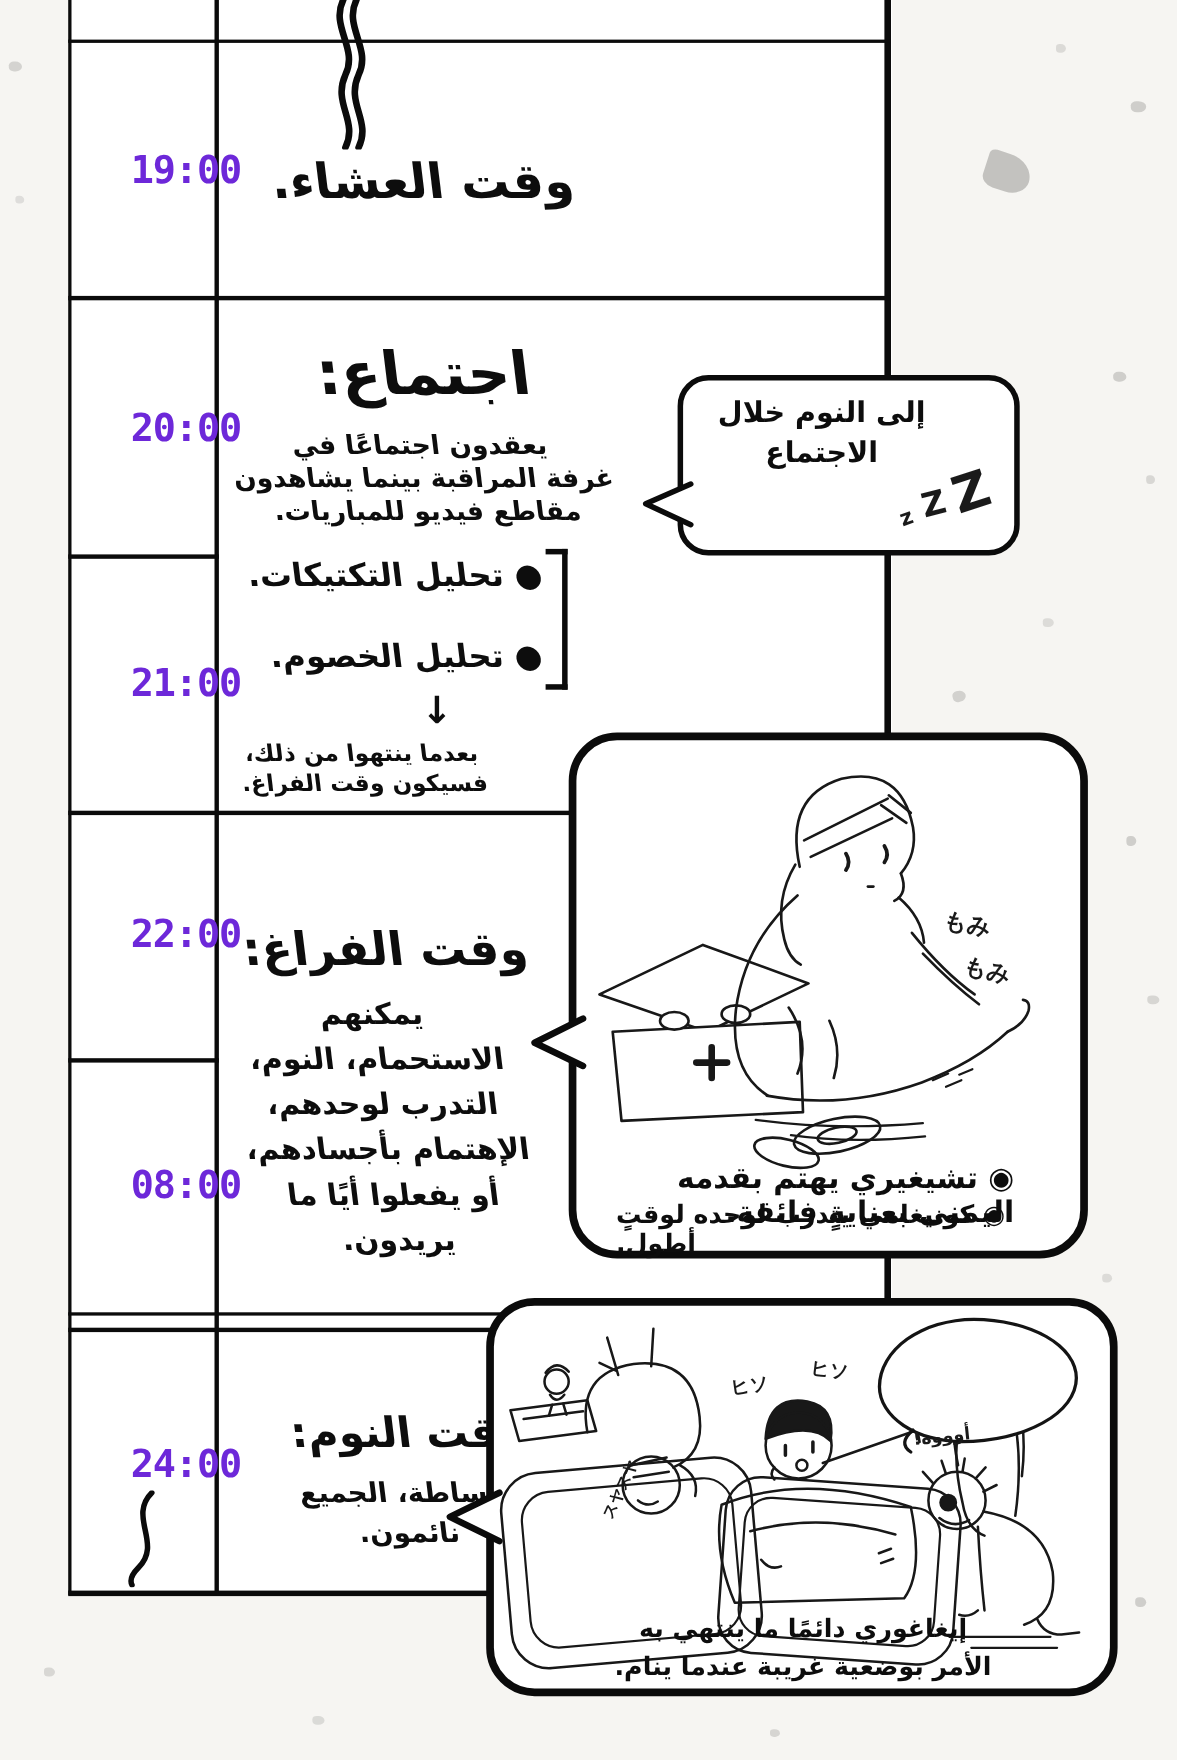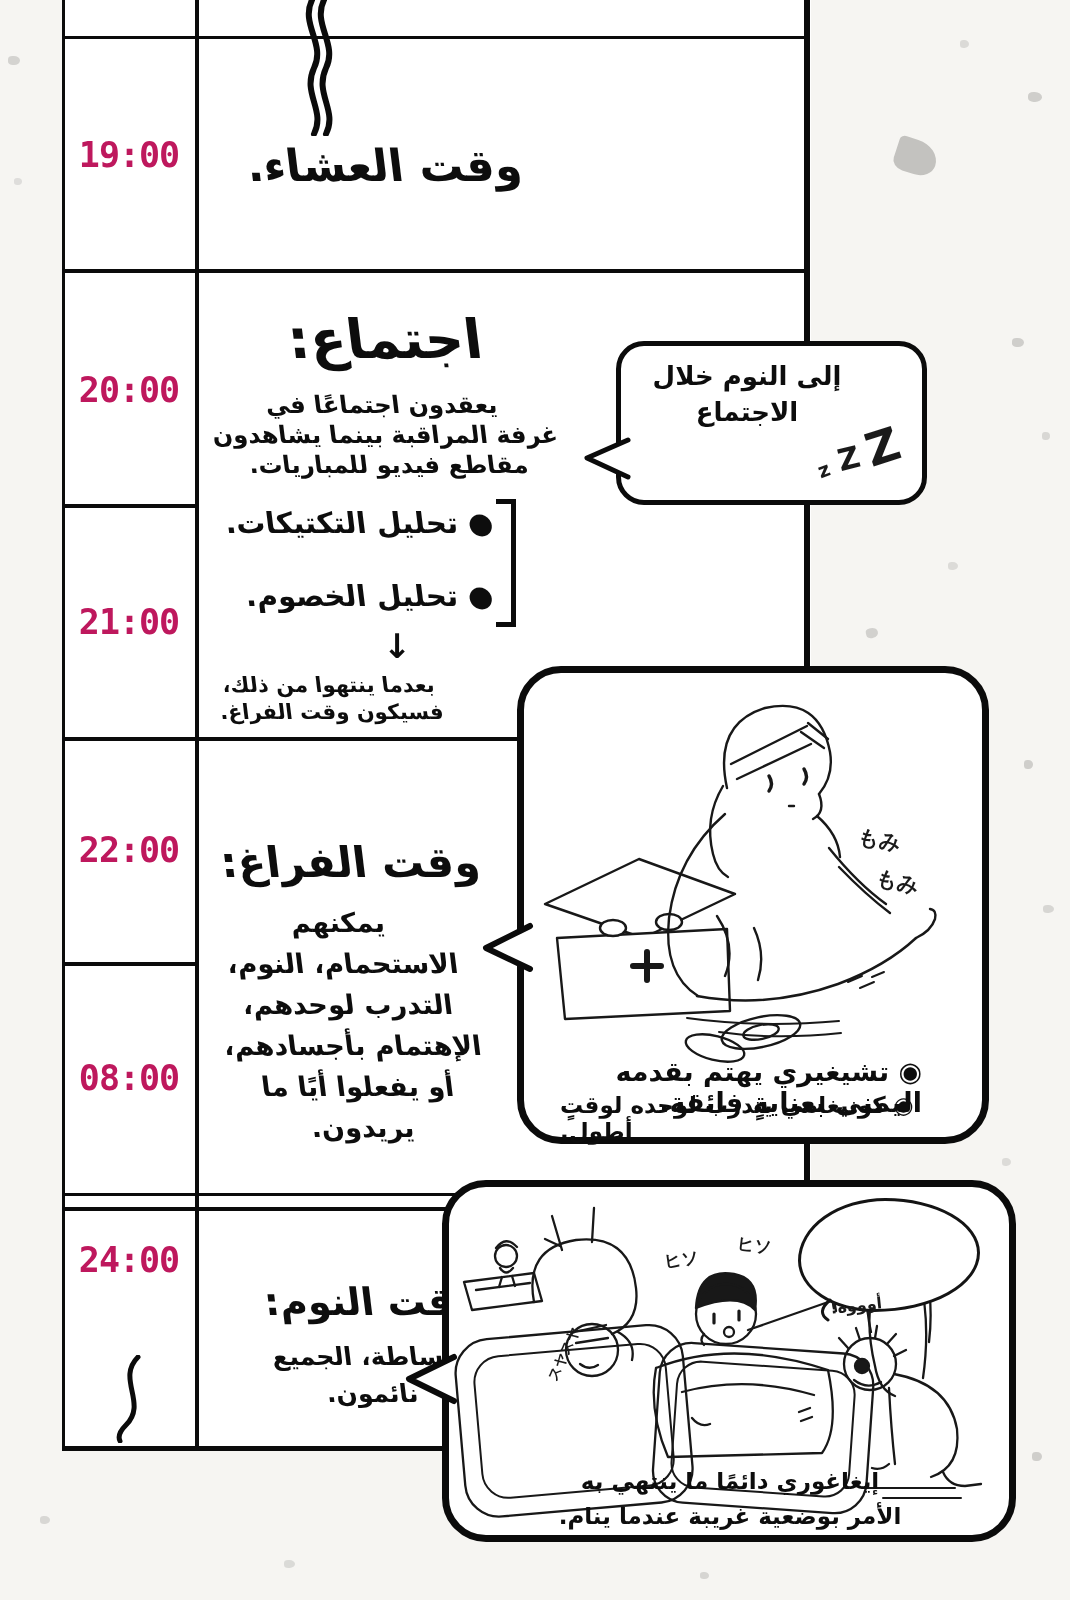--- a/index.html
+++ b/index.html
@@ -12,21 +12,21 @@
   }
   .abs{position:absolute;}
   .ink{background:#0b0b0b;}
   .rtl{direction:rtl; unicode-bidi:plaintext;}
   .b{font-weight:bold;}
   .ctr{text-align:center;}
   .slant{transform:skewX(7deg);}
   .timecell{
     font-family:"DejaVu Sans Mono", monospace;
     font-weight:bold; font-size:35px; letter-spacing:-1px;
-    text-align:center; width:134px; left:62px; color:#be185d;
+    text-align:center; width:134px; left:62px; color:#6d28d9;padding-left:40px;
   }
   .speck{position:absolute; background:#cfcecb; border-radius:42% 58% 55% 45%;}
   .bubble{
     position:absolute; background:#ffffff; border:5px solid #0b0b0b;
     box-sizing:border-box;
   }
   .panel{
     position:absolute; background:#ffffff; border:7px solid #0b0b0b;
     box-sizing:border-box; border-radius:44px;
   }
@@ -77,21 +77,21 @@
   <svg class="abs art" style="left:288px;top:0;" width="64" height="136" viewBox="0 0 64 136">
     <path d="M24 0 C 12 24, 38 44, 26 68 C 14 94, 38 110, 26 134" fill="none" stroke="#0b0b0b" stroke-width="6" stroke-linecap="round"></path>
     <path d="M36 0 C 24 24, 50 44, 38 68 C 26 94, 50 110, 38 134" fill="none" stroke="#0b0b0b" stroke-width="6" stroke-linecap="round"></path>
   </svg>
 
   <div class="abs timecell" style="top:135px;">19:00</div>
   <div class="abs timecell" style="top:370px;">20:00</div>
   <div class="abs timecell" style="top:602px;">21:00</div>
   <div class="abs timecell" style="top:830px;">22:00</div>
   <div class="abs timecell" style="top:1058px;">08:00</div>
-  <div class="abs timecell" style="top:1240px;">24:00</div>
+  <div class="abs timecell" style="top:1312px;">24:00</div>
 
   <svg class="abs art" style="left:104px;top:1355px;" width="52" height="88" viewBox="0 0 52 88">
     <path d="M34 2 C 12 24, 44 48, 22 70 C 16 76, 14 82, 16 86" fill="none" stroke="#0b0b0b" stroke-width="5" stroke-linecap="round"></path>
   </svg>
 
   <div class="abs rtl b ctr slant" style="left:184px;top:140px;width:400px;font-size:44px;">وقت العشاء.</div>
 
   <div class="abs rtl b ctr slant" style="left:190px;top:308px;width:390px;font-size:54px;">اجتماع:</div>
   <div class="abs rtl b ctr slant" style="left:190px;top:390px;width:390px;font-size:24px;line-height:30px;">
     <div>يعقدون اجتماعًا في</div>

